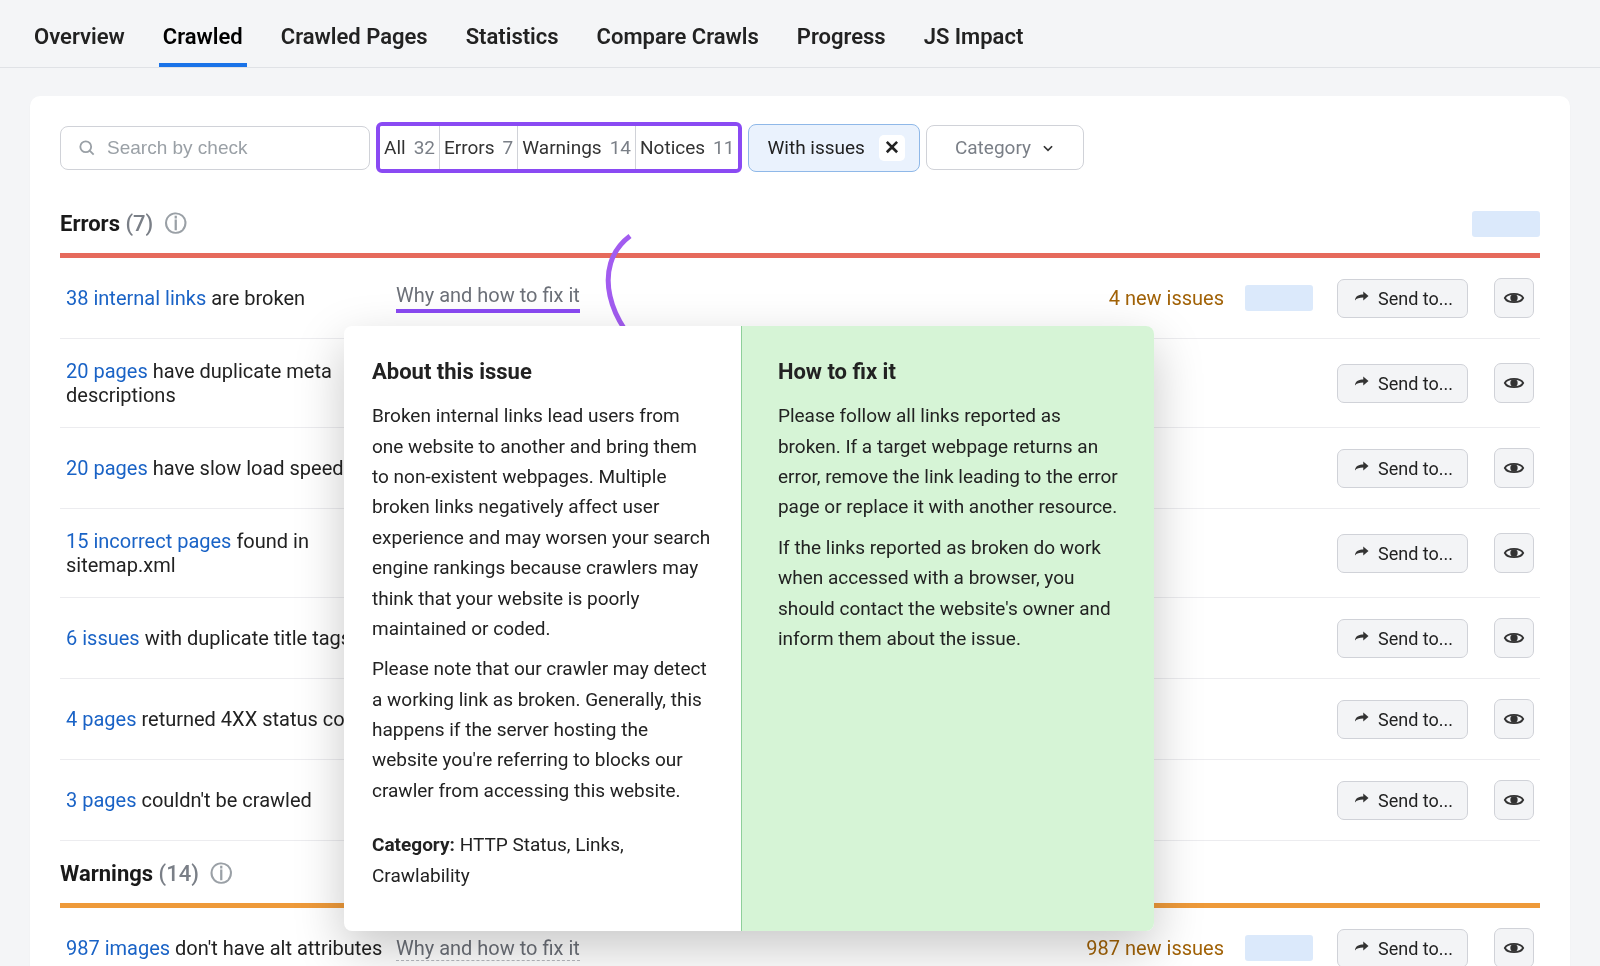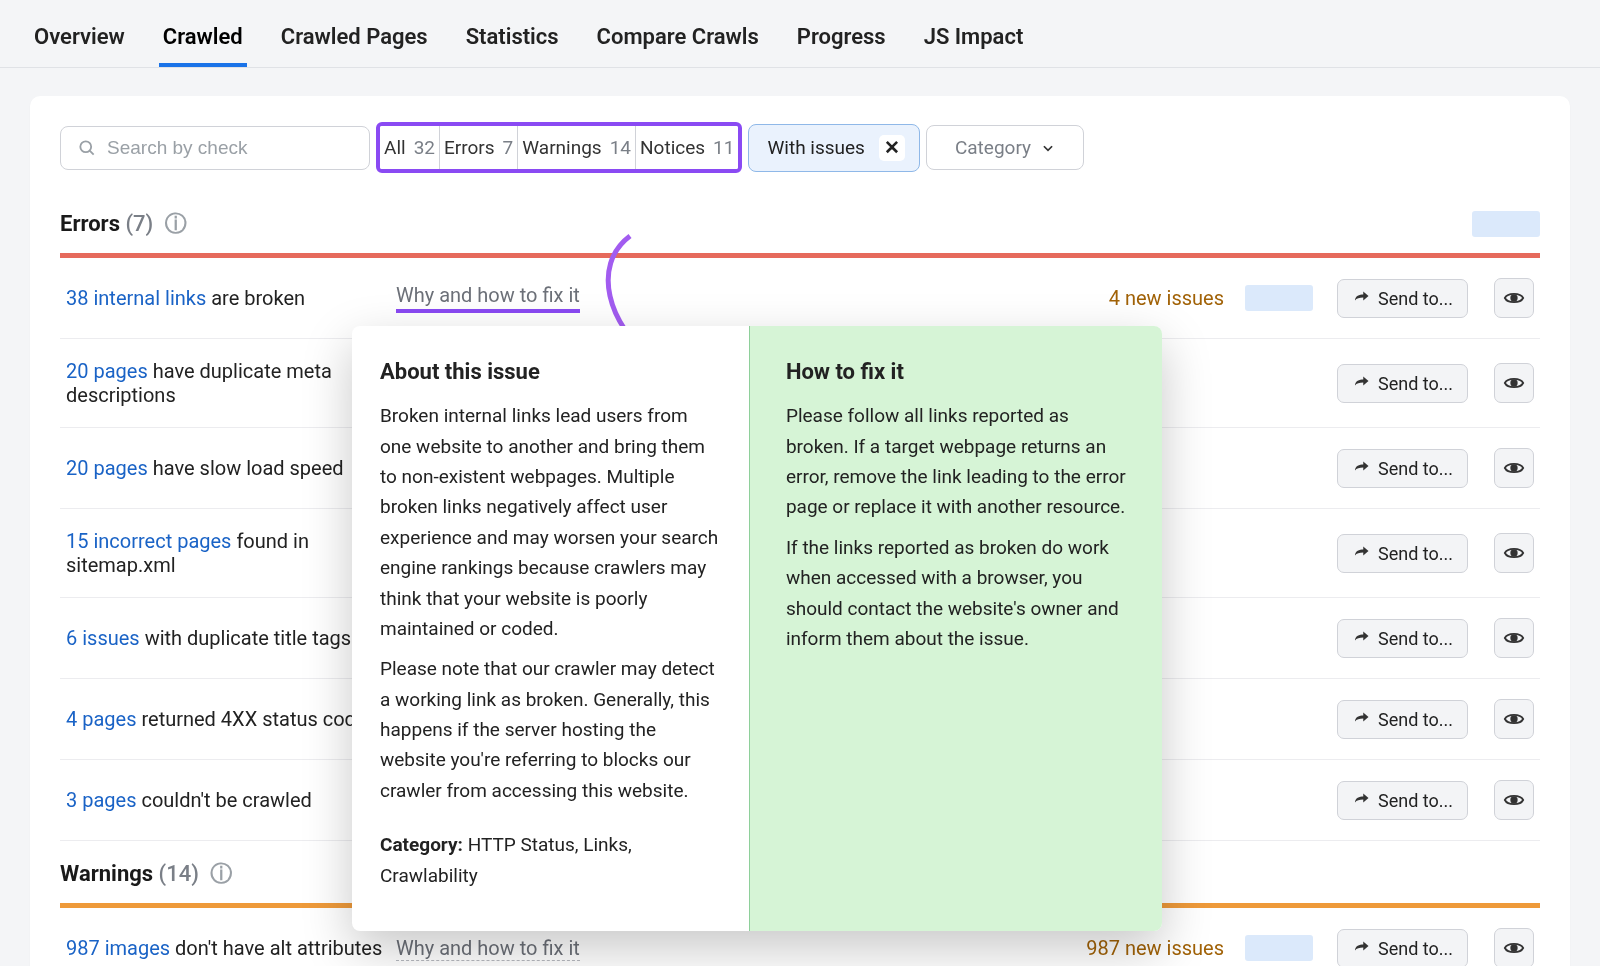--- a/index.html
+++ b/index.html
@@ -158,21 +158,21 @@
   .eye-btn {
     width: 40px; height: 40px;
     display: flex; align-items: center; justify-content: center;
     border: 1px solid #d0d2d8;
     background: #f3f4f6;
     border-radius: 7px;
     cursor: pointer;
   }
   .popover {
     position: absolute;
-    left: 322px;
+    left: 314px;
     top: 230px;
     width: 810px;
     display: flex;
     background: #fff;
     border-radius: 8px;
     box-shadow: 0 18px 50px rgba(0,0,0,0.22);
     z-index: 20;
     overflow: hidden;
   }
   .popover .col {

